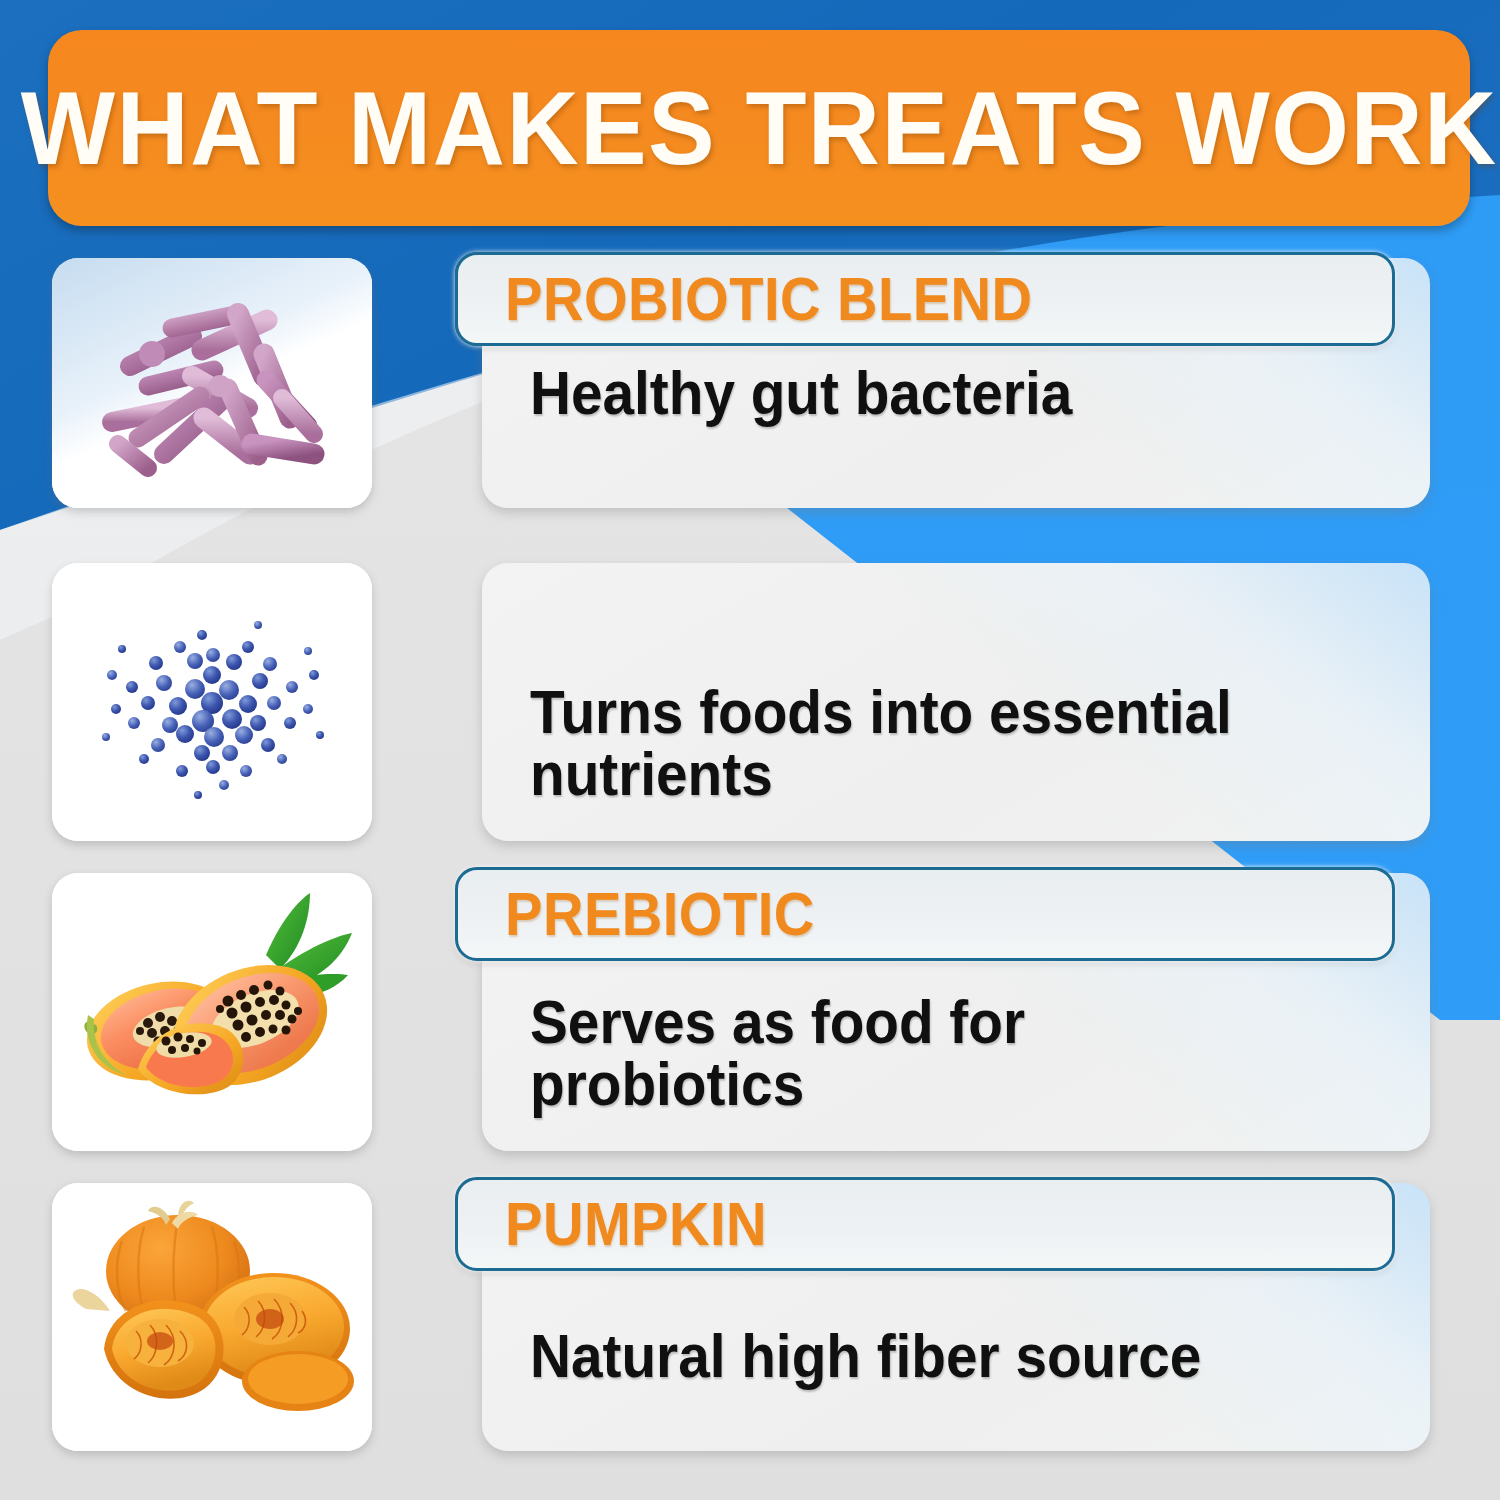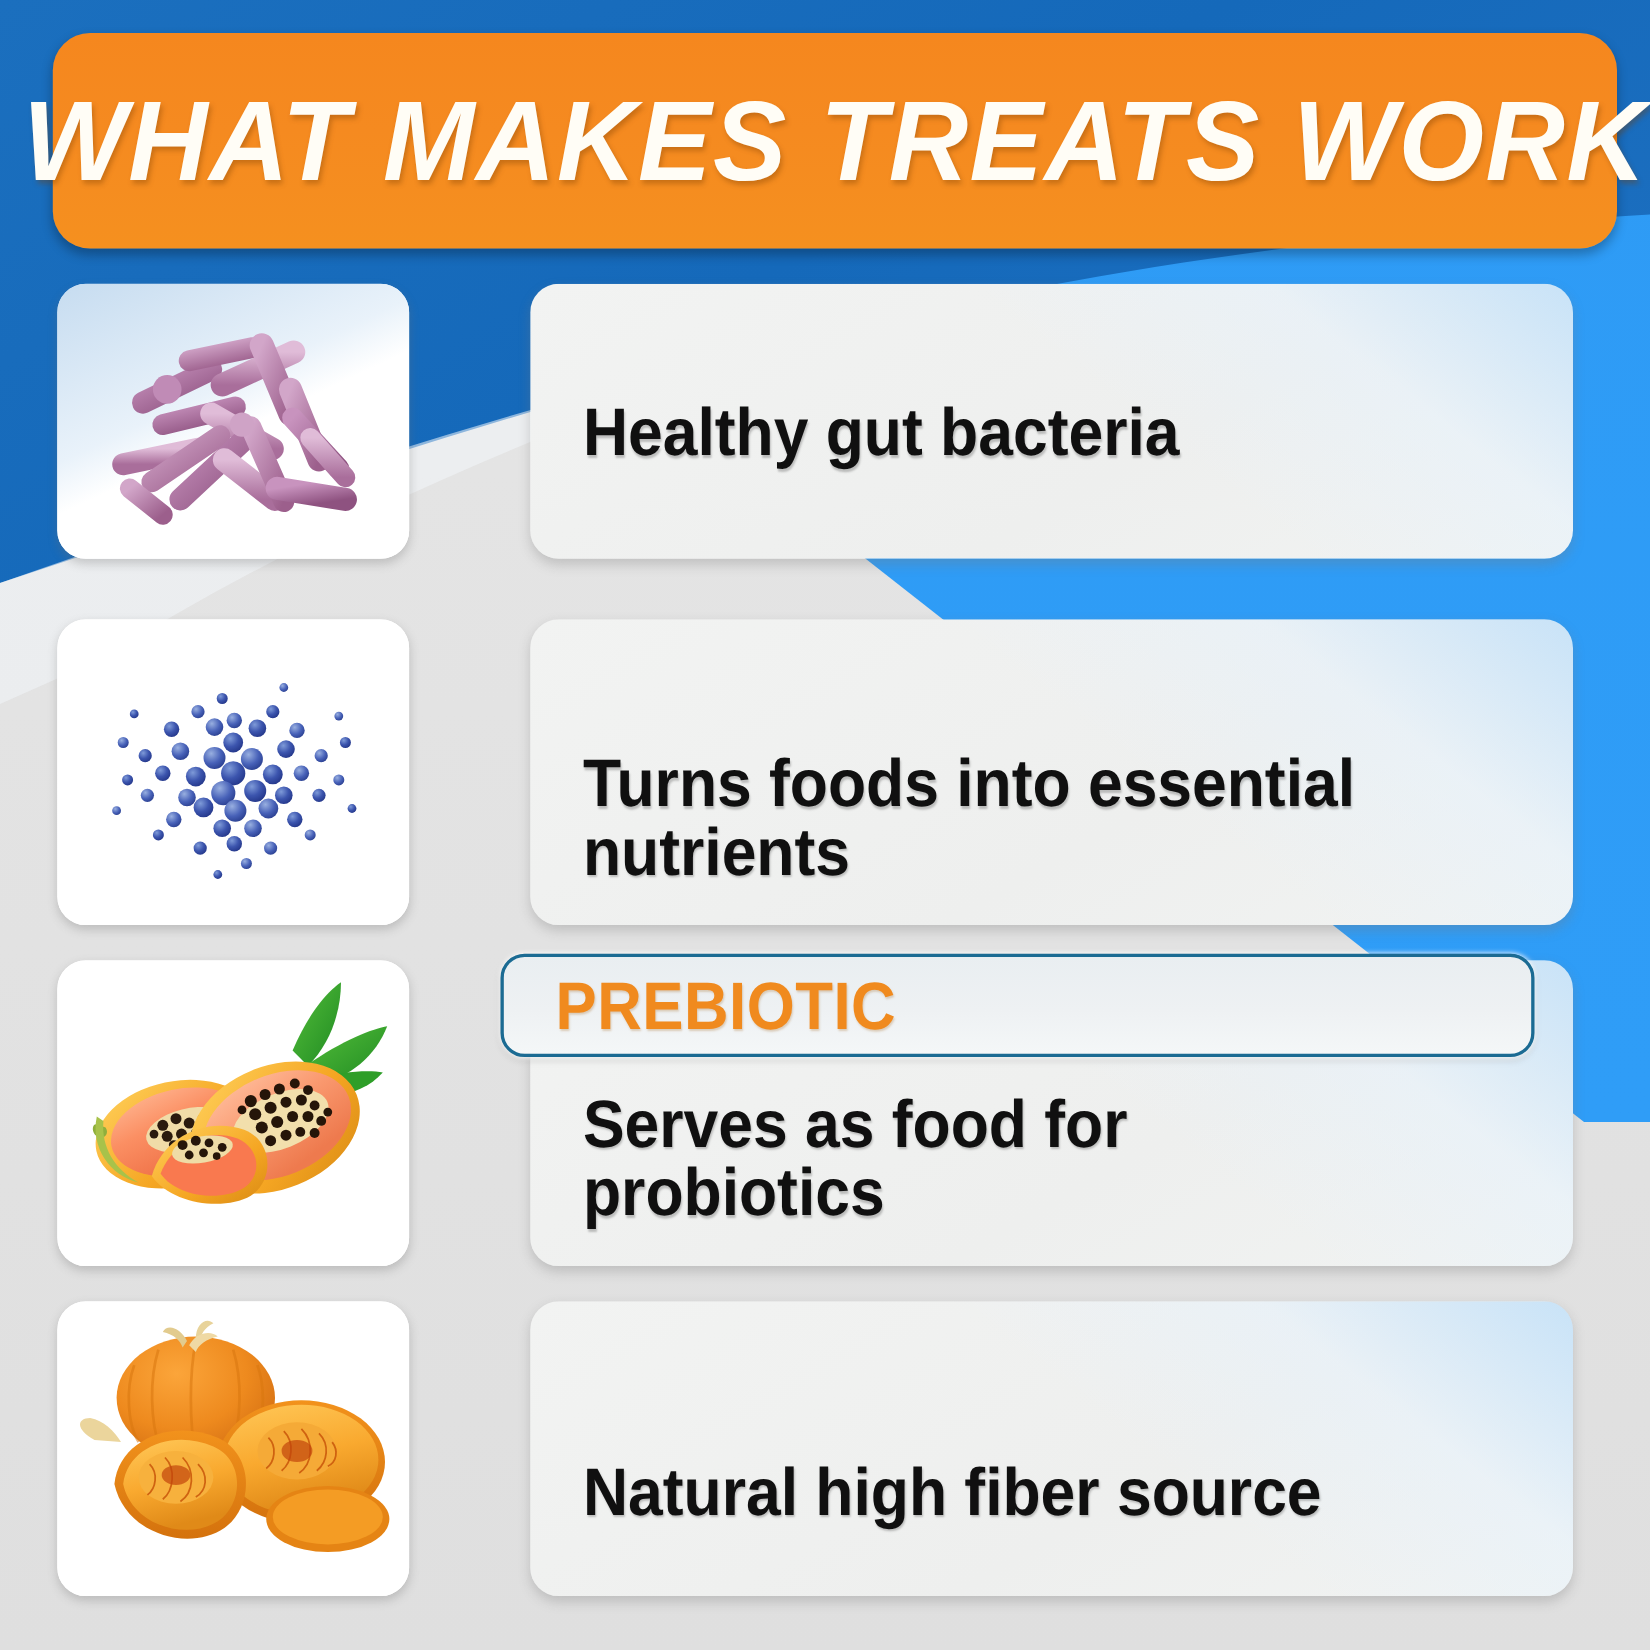--- a/index.html
+++ b/index.html
@@ -23,21 +23,20 @@
   
   #header-banner{
     position:absolute;
     left:48px;top:30px;
     width:1422px;height:196px;
     border-radius:34px;
     background:linear-gradient(180deg,#F5871E 0%,#F58A20 45%,#F5901F 100%);
     box-shadow:0 5px 10px rgba(0,0,0,0.28);
     display:flex;align-items:center;justify-content:center;
     z-index:5;
-    font-style:italic;
   }
   #header-title{
     font-family:"Liberation Sans", sans-serif;
     font-weight:bold;
     font-size:103px;
     letter-spacing:1.5px;
     color:#FFFDF6;
     white-space:nowrap;
     transform:scaleX(0.97);
     text-shadow:2px 3px 5px rgba(120,60,0,0.35);
@@ -220,20 +219,23 @@
           <path d="M200,186 L262,196" stroke="url(#rodB)" stroke-width="21"></path>
           <path d="M230,140 L262,176" stroke="url(#rodC)" stroke-width="18"></path>
           <path d="M66,186 L96,210" stroke="url(#rodA)" stroke-width="18"></path>
         </g>
         <circle cx="100" cy="96" r="13" fill="#C08BB6"></circle>
         <circle cx="168" cy="128" r="11" fill="#CFA3C6"></circle>
       </svg>
     </div>
 
     <div class="content-card bluecorner">
+      <div class="title-pill">
+        <span class="title-text">PROBIOTIC BLEND</span>
+      </div>
       <div class="body-text">Healthy gut bacteria</div>
     </div>
   </div>
 
   <div class="row row-1">
 
     <div class="thumb-card">
       <svg class="thumb-art" viewBox="0 0 320 278" preserveAspectRatio="xMidYMid meet" aria-hidden="true">
         <defs>
           <radialGradient id="sphA" cx="0.35" cy="0.3" r="0.75">
@@ -471,17 +473,20 @@
           <path d="M98,142 C108,152 106,172 96,180"></path>
           <path d="M114,142 C126,154 124,174 112,182"></path>
           <path d="M128,148 C138,158 136,172 126,178"></path>
         </g>
         <ellipse cx="108" cy="158" rx="13" ry="9" fill="#C2440B" opacity="0.7"></ellipse>
         <path d="M34,126 C16,116 18,106 30,106 C42,108 52,118 58,128 Z" fill="#EBD59C"></path>
       </svg>
     </div>
 
     <div class="content-card bluecorner">
+      <div class="title-pill">
+        <span class="title-text">PUMPKIN</span>
+      </div>
       <div class="body-text">Natural high fiber source</div>
     </div>
   </div>
 
 </div>
 
 </body></html>

